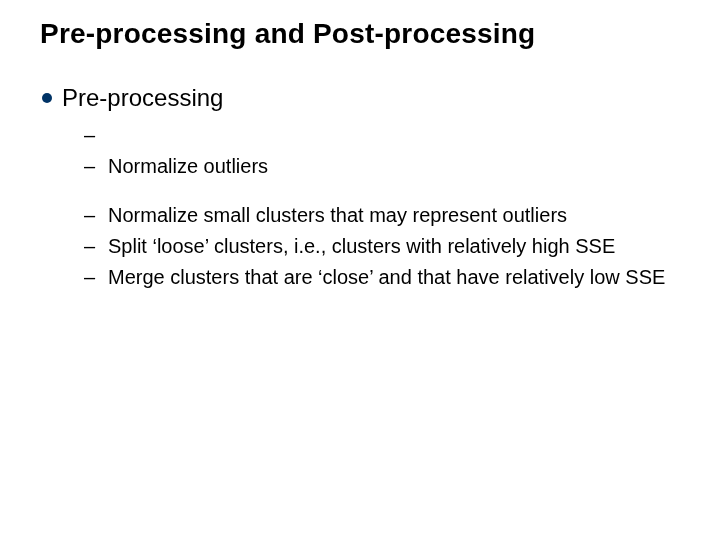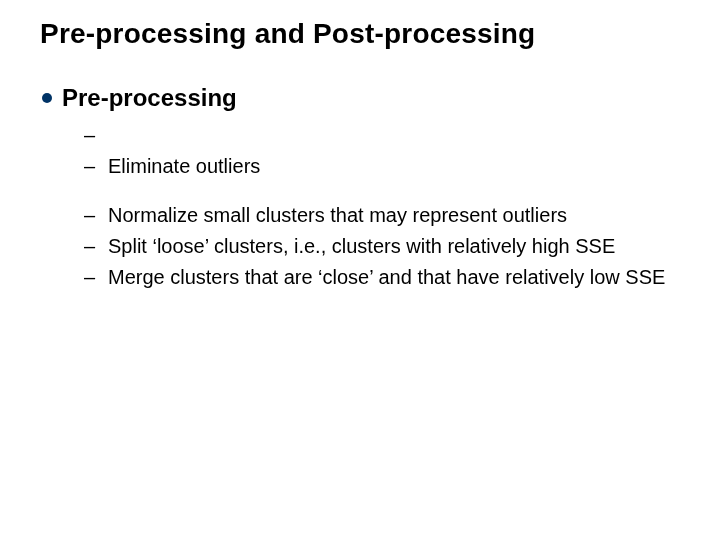--- a/index.html
+++ b/index.html
@@ -24,21 +24,20 @@
     letter-spacing: 0.2px;
     margin: 0 0 34px 0;
   }
   .section {
     margin-bottom: 22px;
   }
   .bullet-row {
     display: flex;
     align-items: center;
     margin-bottom: 10px;
-    font-weight: bold;
   }
   .round-bullet {
     width: 10px;
     height: 10px;
     border-radius: 50%;
     background: #003366;
     flex: 0 0 auto;
     margin-right: 10px;
     margin-left: 2px;
   }
@@ -77,21 +76,21 @@
     <div class="bullet-row">
       <span class="round-bullet"></span>
       <span class="bullet-text">Pre-processing</span>
     </div>
     <ul class="sublist">
       <li>
         <span class="dash">–</span>
       </li>
       <li>
         <span class="dash">–</span>
-        <span class="subtext">Eliminate outliers</span>
+        <span class="subtext">Normalize outliers</span>
       </li>
     </ul>
   </div>
 
   <div class="section">
     <ul class="sublist">
       <li>
         <span class="dash">–</span>
         <span class="subtext">Normalize small clusters that may represent outliers</span>
       </li>

